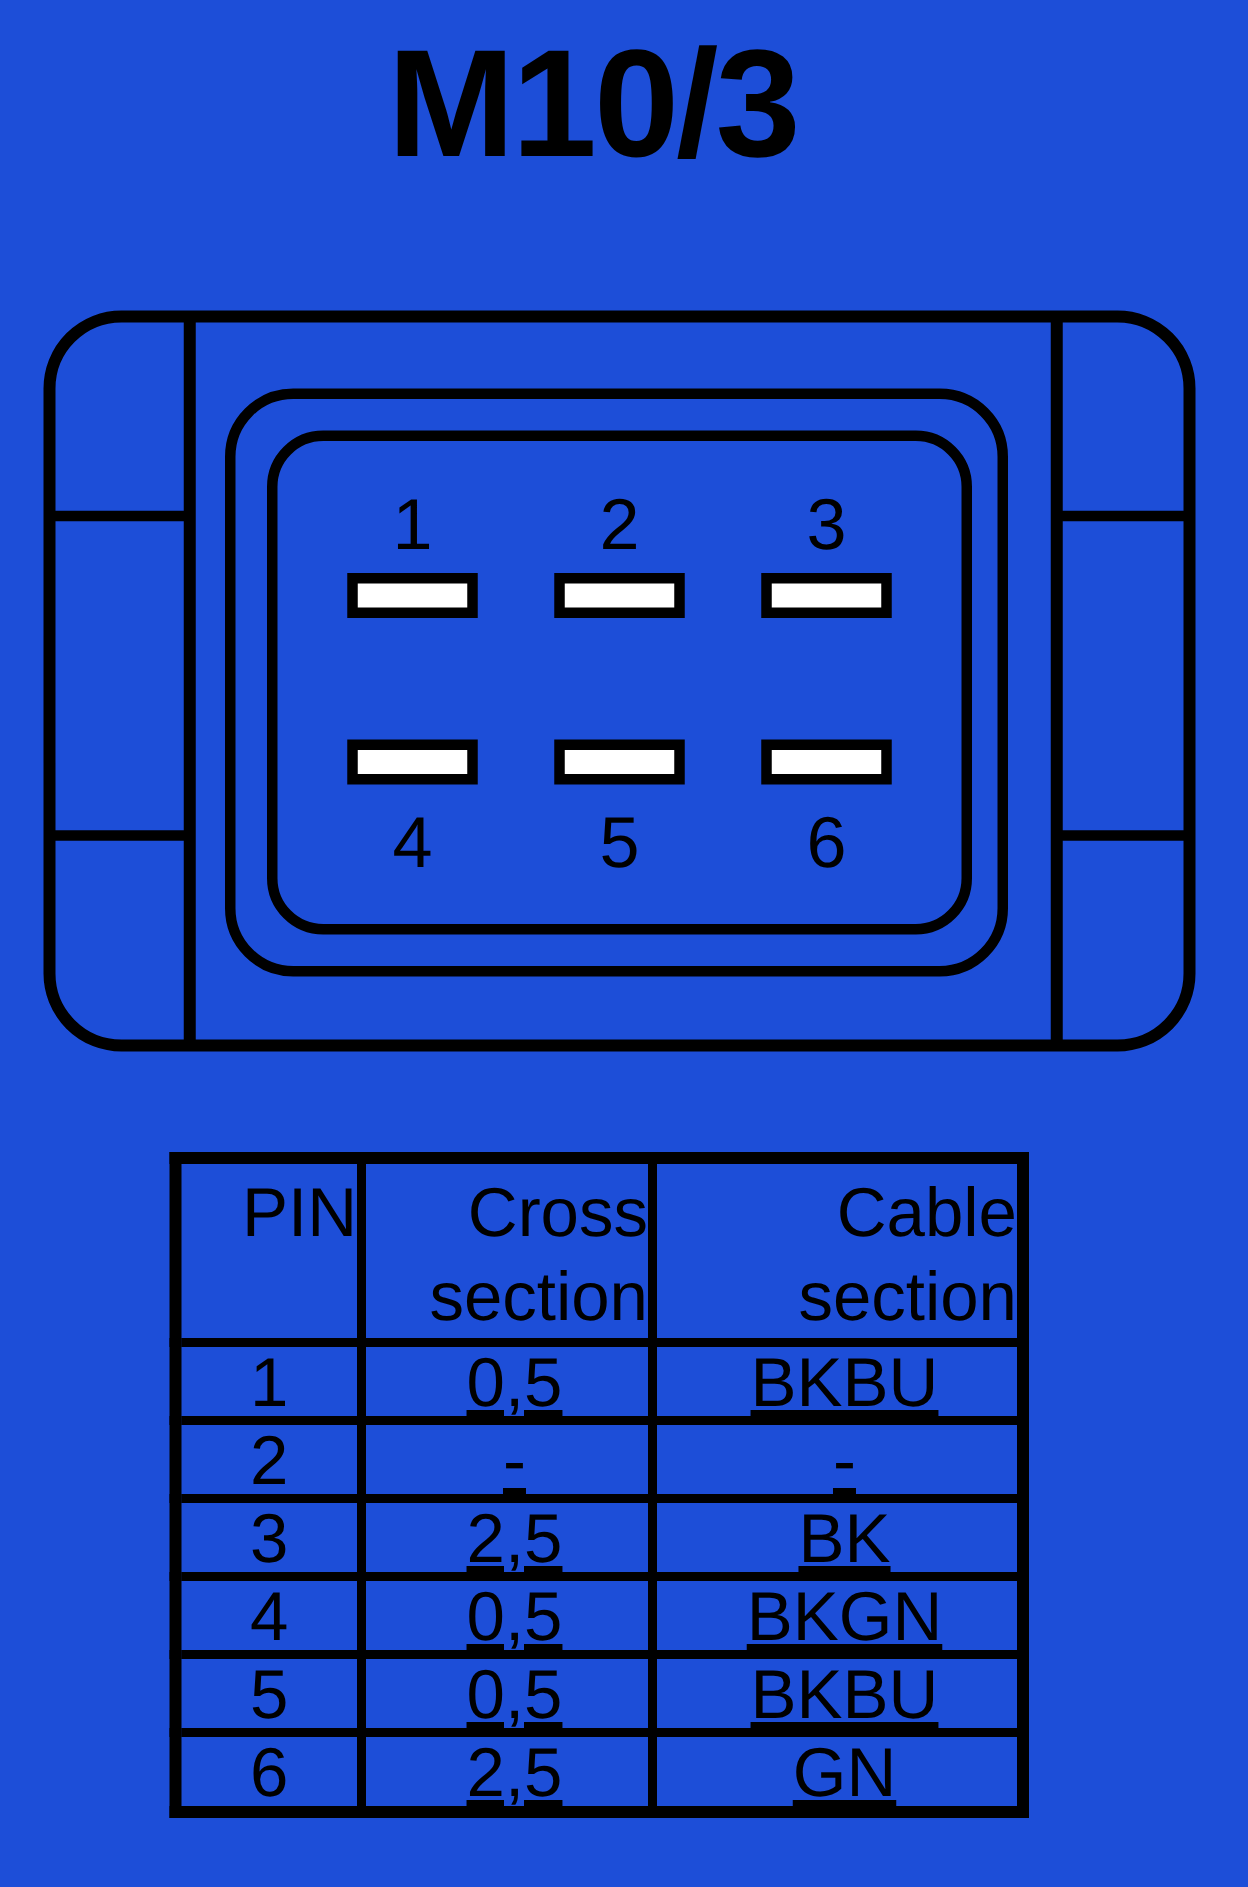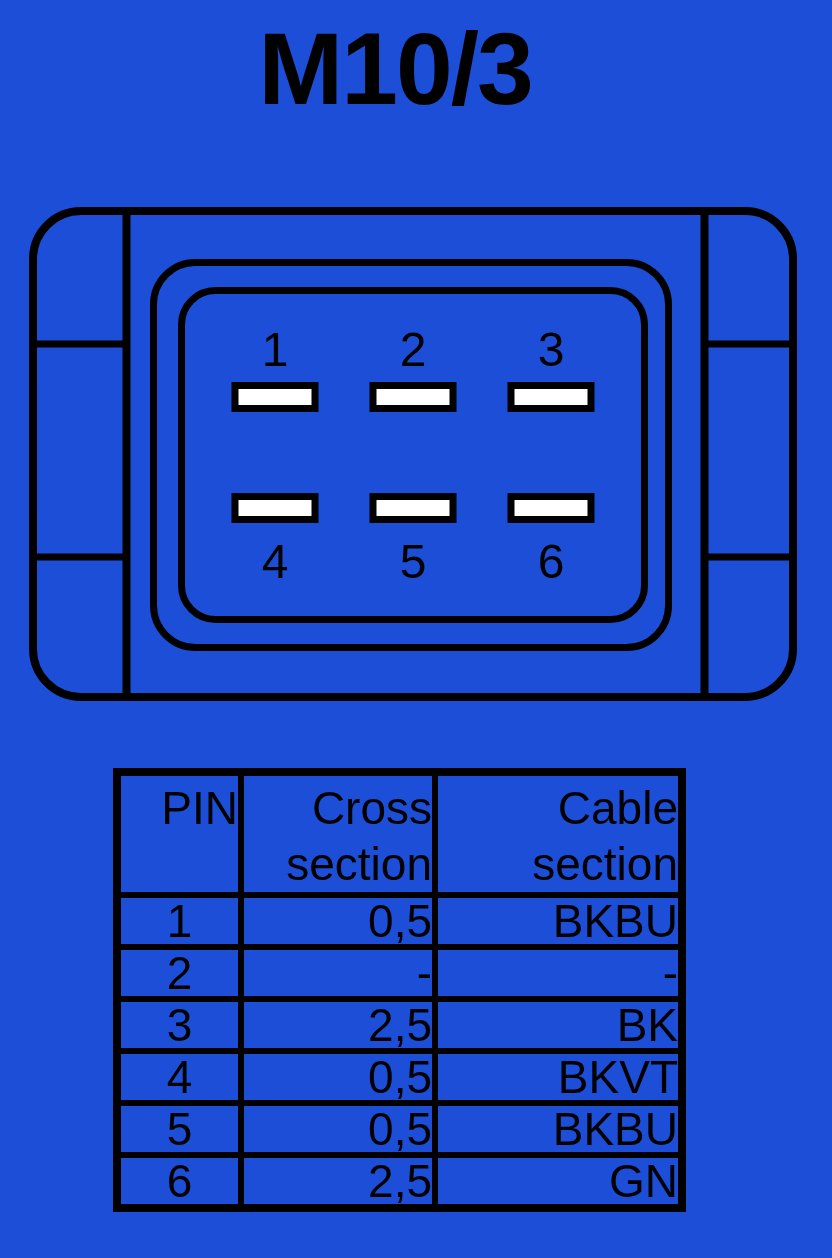--- a/index.html
+++ b/index.html
@@ -60,21 +60,21 @@
     text-align: right;
     padding: 4px 0 0 0;
     line-height: 1.22;
   }
   table.pinout td {
     vertical-align: middle;
     line-height: 1;
     padding: 0;
   }
   table.pinout td.c-pin { text-align: center; }
-  table.pinout td.c-left { text-align: right; padding-left: 10px; }
+  table.pinout td.c-left { text-align: center; padding-left: 10px; text-decoration: underline; }
   .hline { display: block; padding-left: 26px; }
 </style>
 </head>
 <body>
 
 <div class="page">
 
   <div class="title">M10/3</div>
 
   <svg class="connector-svg" width="777" height="500" viewBox="0 0 777 500">
@@ -138,21 +138,21 @@
         <td class="c-left">-</td>
       </tr>
       <tr>
         <td class="c-pin">3</td>
         <td class="c-left">2,5</td>
         <td class="c-left">BK</td>
       </tr>
       <tr>
         <td class="c-pin">4</td>
         <td class="c-left">0,5</td>
-        <td class="c-left">BKVT</td>
+        <td class="c-left">BKGN</td>
       </tr>
       <tr>
         <td class="c-pin">5</td>
         <td class="c-left">0,5</td>
         <td class="c-left">BKBU</td>
       </tr>
       <tr>
         <td class="c-pin">6</td>
         <td class="c-left">2,5</td>
         <td class="c-left">GN</td>

